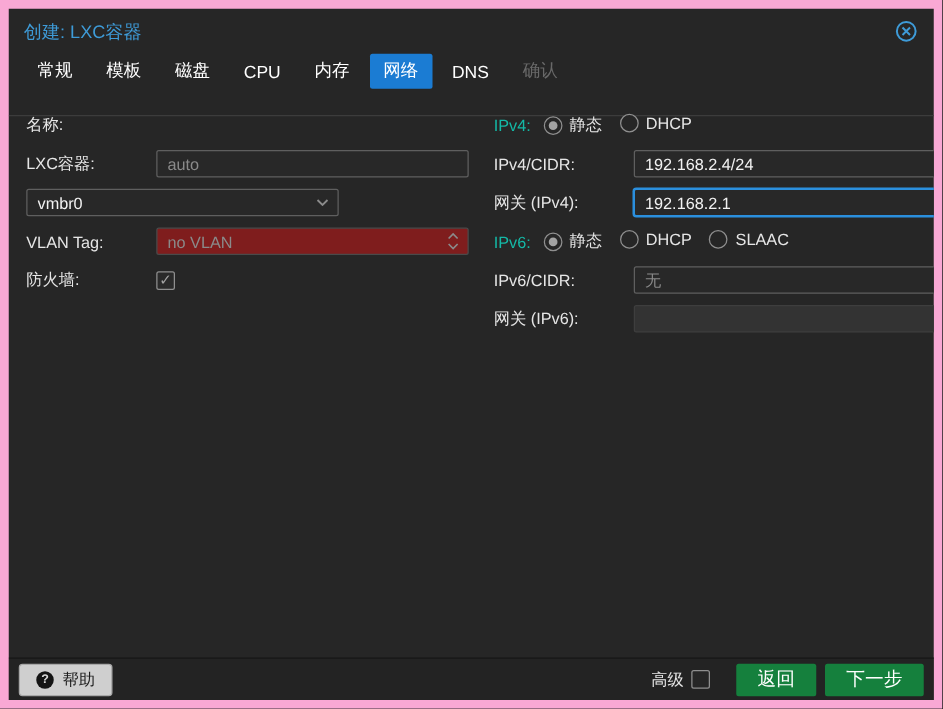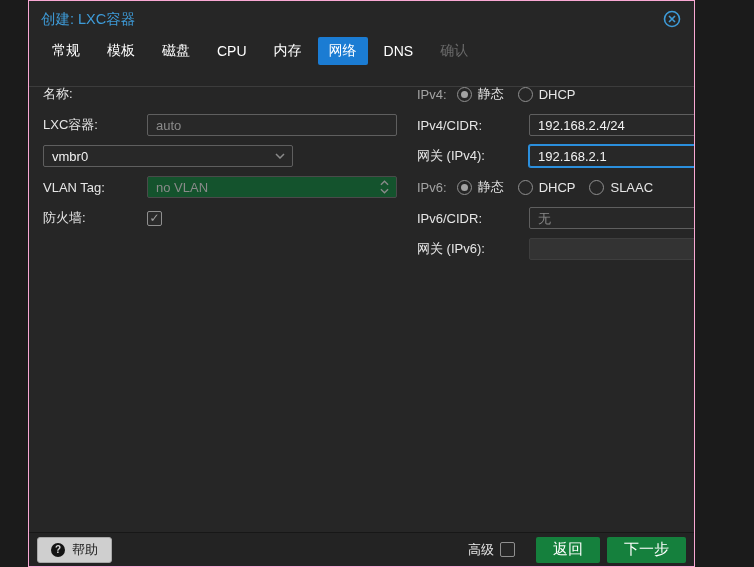--- a/index.html
+++ b/index.html
@@ -1,21 +1,21 @@
 <!DOCTYPE html>
 <html><head>
 <meta charset="utf-8">
 <style>
   * { margin:0; padding:0; box-sizing:border-box; }
   html,body { width:754px; height:567px; background:#1b1b1b; }
   body { font-family:"Liberation Sans","DejaVu Sans",sans-serif; }
 
   .dialog {
-    position:relative; width:667px; height:567px;
-    background:#262626; border:1px solid #f9a8d4; overflow:hidden;margin-left:28px;
+    position:relative; width:754px; height:567px;
+    background:#262626; border:7px solid #f9a8d4; overflow:hidden;
   }
 
   
   .titlebar {
     height:36px; display:flex; align-items:center; padding:0 12px;
   }
   .title { color:#3e9bd8; font-size:14.5px; }
   .close-btn {
     margin-left:auto; width:20px; height:20px; cursor:pointer;
     display:flex; align-items:center; justify-content:center;
@@ -33,44 +33,44 @@
   .tab.active { background:#1b7cd3; }
   .tab.disabled { color:#696969; cursor:default; }
 
   
   .form-area { position:absolute; top:82px; left:0; right:0; }
   .col-left  { position:absolute; left:14px;  top:0; width:360px; }
   .col-right { position:absolute; left:388px; top:0; width:366px; }
   .frow { display:flex; align-items:center; height:22px; margin-bottom:9px; }
   .flabel { width:104px; color:#e6e6e6; font-size:13px; flex-shrink:0; }
   .flabel-r { width:112px; color:#e6e6e6; font-size:13px; flex-shrink:0; }
-  .flabel-inline { color:#a3a3a3; font-size:13px; margin-right:10px; }
+  .flabel-inline { color:#14b8a6; font-size:13px; margin-right:10px; }
 
   .tfield {
     width:250px; height:22px; background:#282828;
     border:1px solid #5f5f5f; border-radius:2px;
     color:#f2f2f2; font-size:13px; padding:0 8px; outline:none;
     font-family:"Liberation Sans","DejaVu Sans",sans-serif;
   }
   .tfield::placeholder { color:#8a8a8a; opacity:1; }
   .tfield.focused { border-color:#2b8fdd; box-shadow:0 0 0 1px #2b8fdd; }
-  .tfield.dim { background:#14532d; border-color:#4a4a4a; color:#9a9a9a; }
+  .tfield.dim { background:#7f1d1d; border-color:#4a4a4a; color:#9a9a9a; }
   .tfield.dim::placeholder { color:#8a8a8a; }
   .tfield.flat { background:#333333; border-color:#3e3e3e; }
 
   .fieldwrap { position:relative; width:250px; height:22px; }
   .fieldwrap .tfield { width:100%; padding-right:40px; }
   .trigger {
     position:absolute; right:6px; top:0; height:22px; width:14px;
     display:flex; flex-direction:column; align-items:center; justify-content:center;
     cursor:pointer;
   }
 
   
-  .radio-group { display:flex; align-items:center; gap:14px; }
+  .radio-group { display:flex; align-items:flex-start; gap:14px; }
   .radio-item { display:flex; align-items:center; gap:6px; cursor:pointer; }
   .radio {
     width:15px; height:15px; border-radius:50%;
     border:1px solid #8f8f8f; background:#262626;
     display:flex; align-items:center; justify-content:center; flex-shrink:0;
   }
   .radio.sel::after {
     content:""; width:7px; height:7px; border-radius:50%; background:#a3a3a3;
   }
   .radio-label { color:#e6e6e6; font-size:13px; }

